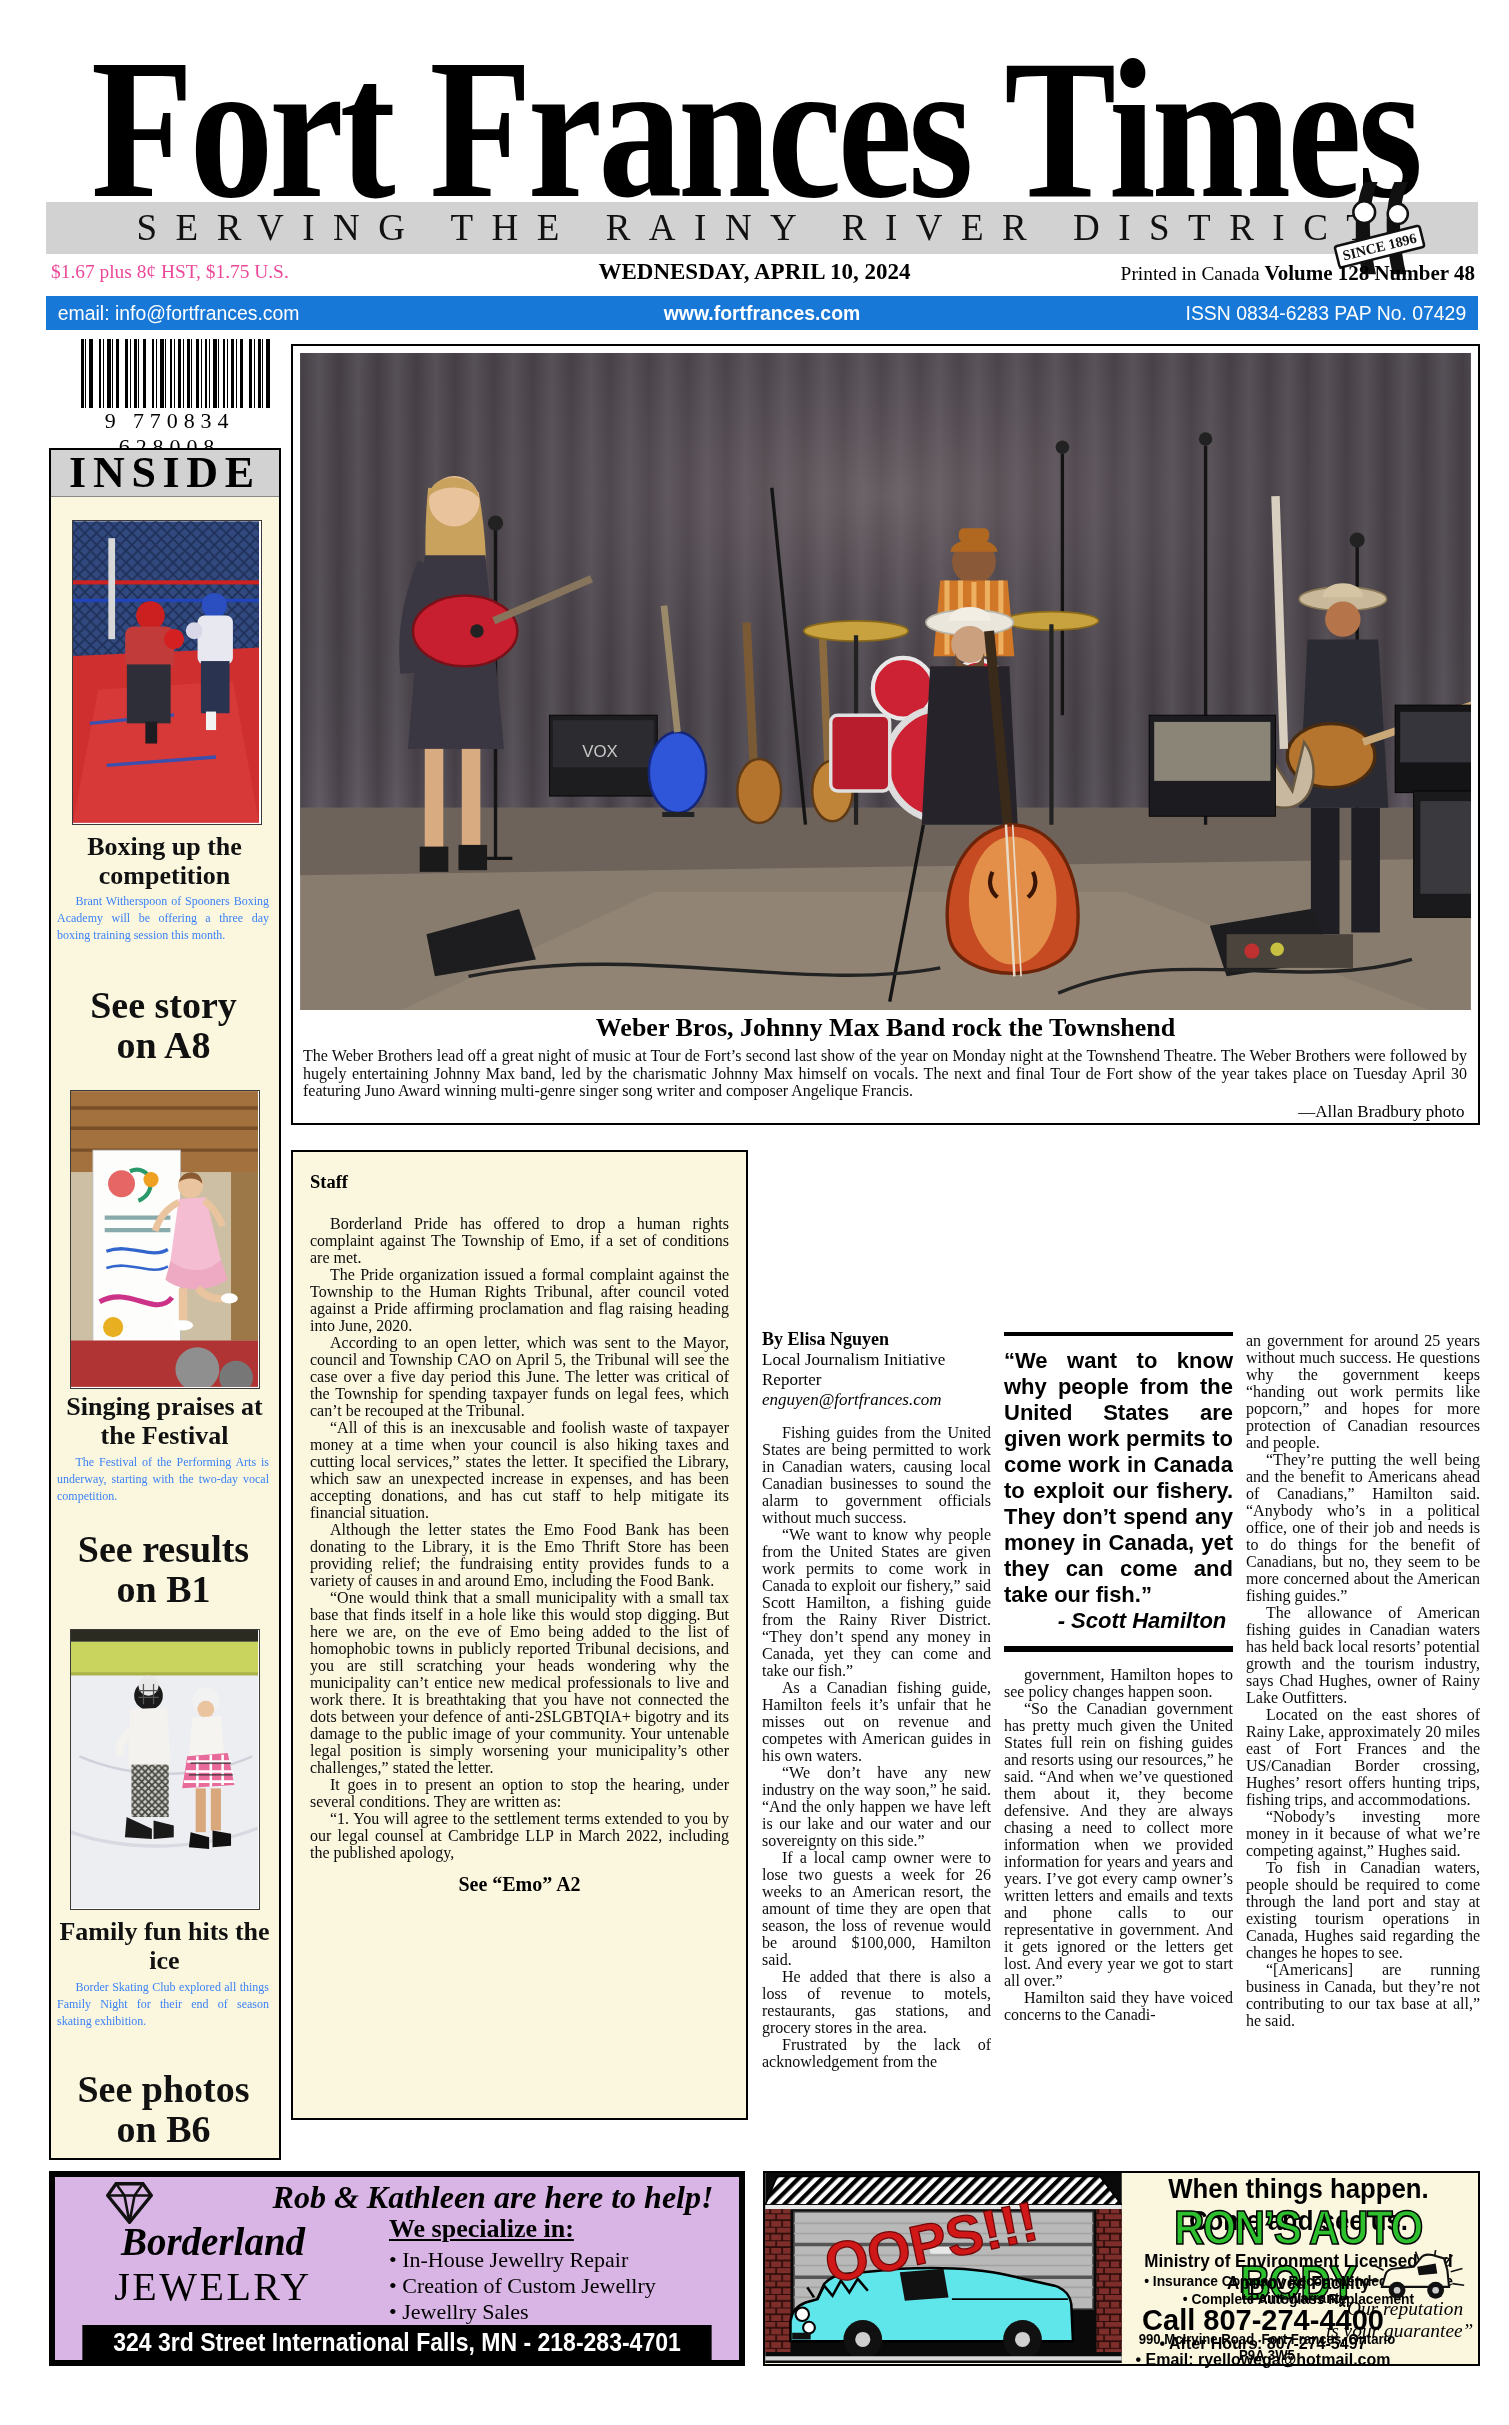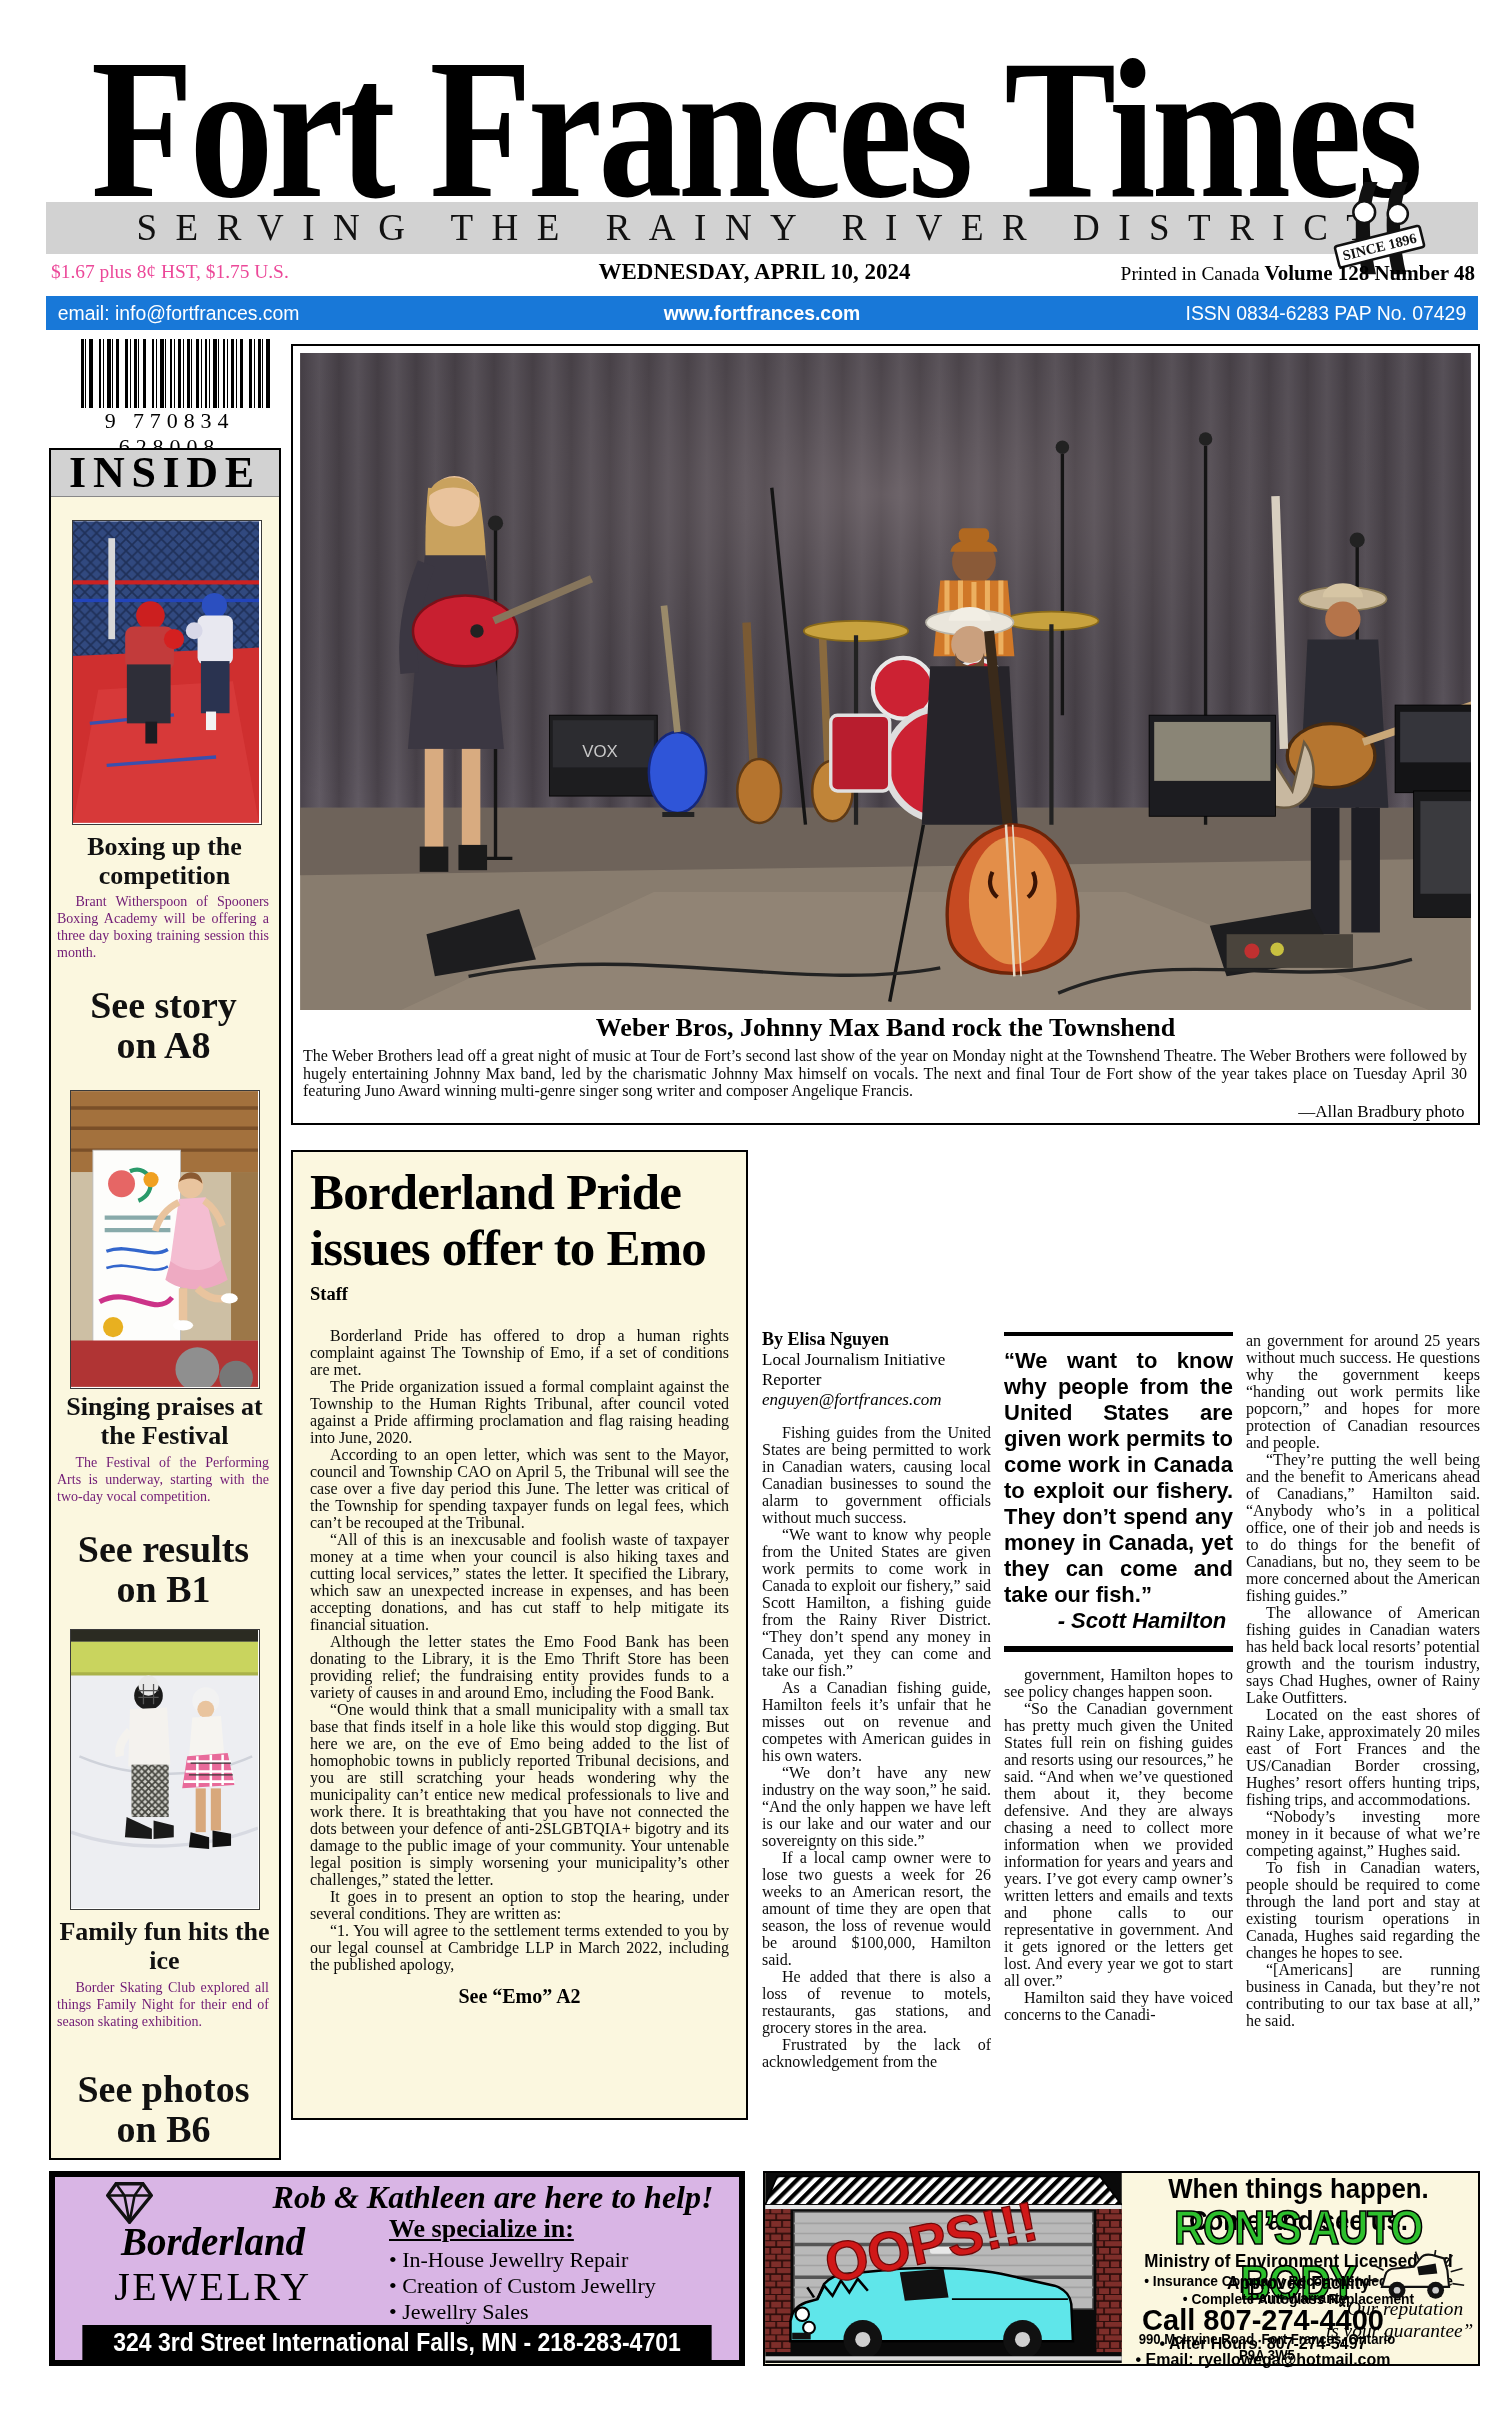--- a/index.html
+++ b/index.html
@@ -15,21 +15,21 @@
   .preline{white-space:pre-line;}
   .masthead{left:50%;top:15px;transform:translateX(-50%) scale(.97,1.15);transform-origin:top center;
     font-size:173px;font-weight:bold;letter-spacing:-4.2px;white-space:nowrap;color:#000;}
   .grayband{left:46px;top:202px;width:1432px;height:52px;background:var(--banner_gray);
     text-align:center;line-height:52px;font-size:37px;letter-spacing:18.5px;color:#111;}
   .priceline{top:259px;font-size:19.4px;color:#ec4899;}
   .bluebar{left:46px;top:296px;width:1432px;height:34px;background:var(--info_bar_blue);color:#fff;
     font-size:19.4px;line-height:34px;}
   .sb-photo{border:1.7px solid #3a3a3a;background:#fff;}
   .sb-h{width:211px;left:59px;text-align:center;font-weight:bold;font-size:26px;line-height:29px;color:#111;}
-  .sb-t{width:212px;left:57px;text-align:justify;font-size:14px;line-height:17px;color:#701a75;text-indent:18.5px;}
+  .sb-t{width:212px;left:57px;text-align:justify;font-size:12px;line-height:17px;color:#3b82f6;text-indent:18.5px;}
   .see{width:219px;left:54px;text-align:center;font-weight:bold;font-size:38px;line-height:40px;color:#111;}
   .box{border:2.5px solid #000;}
   .cream{background:var(--newsprint_cream);}
   p.body{font-size:16px;line-height:17px;text-align:justify;text-indent:20px;color:#0a0a0a;}
   .col{overflow:hidden;}
   .capt{font-size:16px;line-height:17.7px;text-align:justify;color:#0a0a0a;}
   .quote{font-family:"Liberation Sans",sans-serif;font-weight:bold;font-size:22px;line-height:26px;text-align:justify;color:#000;}
   .attr{font-family:"Liberation Sans",sans-serif;font-weight:bold;font-style:italic;font-size:22px;text-align:right;padding-right:6.7px;}
   .rule{background:#000;}
   .condense{transform:scaleX(.92);transform-origin:center;}
@@ -333,21 +333,20 @@
         <circle cx="1130" cy="710" r="9" fill="#c03030"></circle>
           <circle cx="1160" cy="708" r="8" fill="#c8c040"></circle>
       </svg>
     </div>
     <div class="serif" style="position:absolute;left:0;top:667px;width:100%;text-align:center;font-size:26px;font-weight:bold;">Weber Bros, Johnny Max Band rock the Townshend</div>
     <div class="capt serif" style="position:absolute;left:10px;top:701px;width:1164px;">The Weber Brothers lead off a great night of music at Tour de Fort’s second last show of the year on Monday night at the Townshend Theatre. The Weber Brothers were followed by hugely entertaining Johnny Max band, led by the charismatic Johnny Max himself on vocals. The next and final Tour de Fort show of the year takes place on Tuesday April 30 featuring Juno Award winning multi-genre singer song writer and composer Angelique Francis.</div>
     <div class="serif" style="position:absolute;right:13.5px;top:756px;font-size:17px;">—Allan Bradbury photo</div>
   </div>
 
   <div class="abs box cream" style="left:291px;top:1150px;width:457px;height:970px;padding:11.8px 17px;overflow:hidden;">
-    <h1 class="serif" style="font-size:51px;line-height:56px;font-weight:bold;letter-spacing:-0.8px;">Borderland Pride issues offer to Emo</h1>
     <div class="serif" style="font-size:18.5px;font-weight:bold;margin:8.4px 0 22px 0;">Staff</div>
     <p class="body">Borderland Pride has offered to drop a human rights complaint against The Township of Emo, if a set of conditions are met.</p>
     <p class="body">The Pride organization issued a formal complaint against the Township to the Human Rights Tribunal, after council voted against a Pride affirming proclamation and flag raising heading into June, 2020.</p>
     <p class="body">According to an open letter, which was sent to the Mayor, council and Township CAO on April 5, the Tribunal will see the case over a five day period this June. The letter was critical of the Township for spending taxpayer funds on legal fees, which can’t be recouped at the Tribunal.</p>
     <p class="body">“All of this is an inexcusable and foolish waste of taxpayer money at a time when your council is also hiking taxes and cutting local services,” states the letter. It specified the Library, which saw an unexpected increase in expenses, and has been accepting donations, and has cut staff to help mitigate its financial situation.</p>
     <p class="body">Although the letter states the Emo Food Bank has been donating to the Library, it is the Emo Thrift Store has been providing relief; the fundraising entity provides funds to a variety of causes in and around Emo, including the Food Bank.</p>
     <p class="body">“One would think that a small municipality with a small tax base that finds itself in a hole like this would stop digging. But here we are, on the eve of Emo being added to the list of homophobic towns in publicly reported Tribunal decisions, and you are still scratching your heads wondering why the municipality can’t entice new medical professionals to live and work there. It is breathtaking that you have not connected the dots between your defence of anti-2SLGBTQIA+ bigotry and its damage to the public image of your community. Your untenable legal position is simply worsening your municipality’s other challenges,” stated the letter.</p>
     <p class="body">It goes in to present an option to stop the hearing, under several conditions. They are written as:</p>
     <p class="body">“1. You will agree to the settlement terms extended to you by our legal counsel at Cambridge LLP in March 2022, including the published apology,</p>
     <div class="serif" style="text-align:center;font-weight:bold;font-size:20px;margin-top:11.8px;">See “Emo” A2</div>

